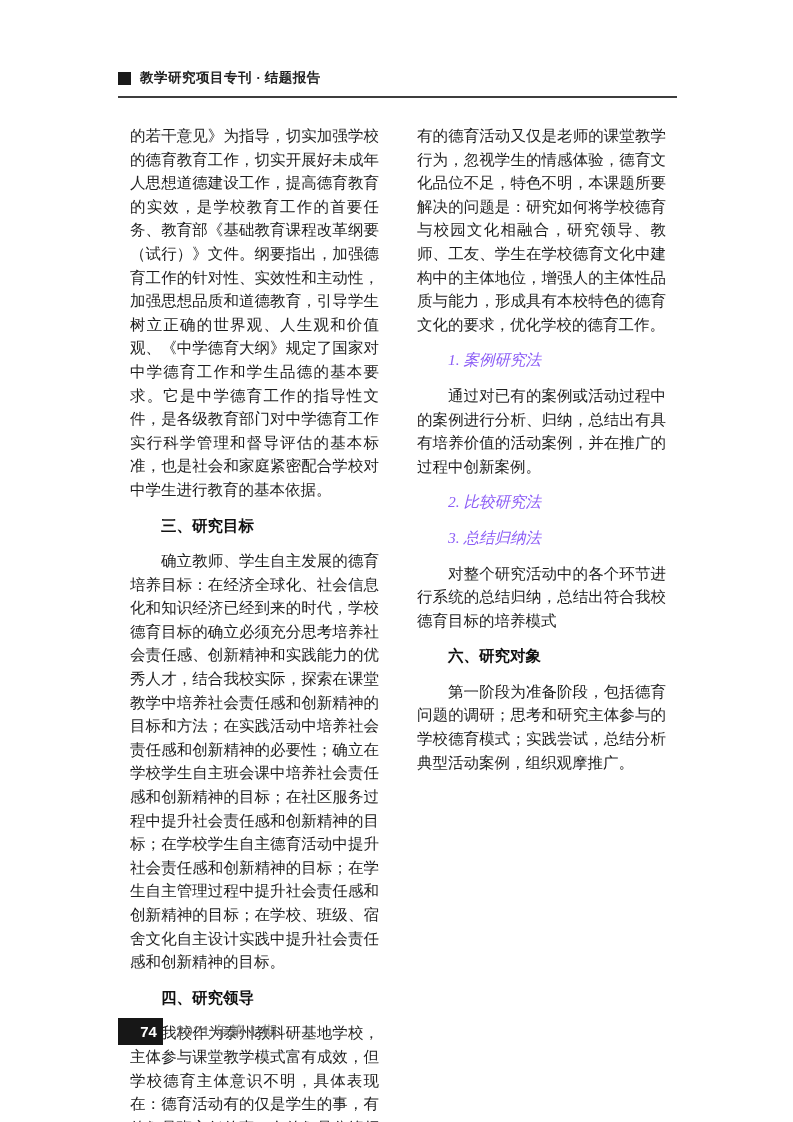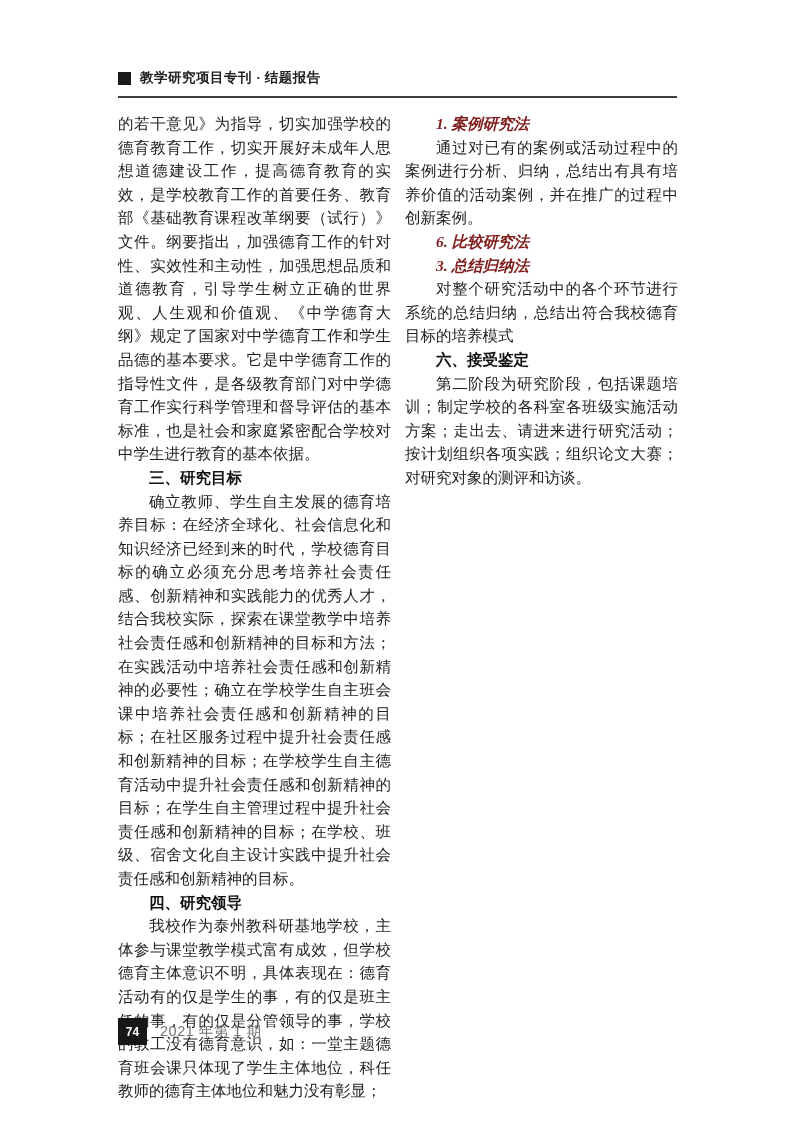--- a/index.html
+++ b/index.html
@@ -50,46 +50,46 @@
     top: 112px;
     width: 560px;
     display: flex;
     gap: 14px;
   }
   .col {
     width: 273px;
     flex: 0 0 auto;
   }
   .col p, .col h2, .col h3 {
-    margin: 0;
+    margin: 12px;
     font-size: 15.5px;
     line-height: 23.6px;
     text-align: justify;
   }
   .para {
     text-indent: 2em;
     color: #1e1e1e;
   }
   .para.no-indent {
     text-indent: 0;
   }
   .sec-heading {
     font-family: "Liberation Sans", "DejaVu Sans", sans-serif;
     font-weight: 700;
     text-indent: 2em;
     text-align: left;
     color: #111111;
   }
   .method-label {
     font-style: italic;
-    font-weight: 700;
+    font-weight: 400;
     text-indent: 2em;
     text-align: left;
     font-size: 15px;
-    color: #7f1d1d;
+    color: #8b5cf6;
   }
 
   
   .page-footer {
     position: absolute;
     left: 118px;
     top: 1018px;
     display: flex;
     align-items: center;
     gap: 13px;
@@ -97,21 +97,22 @@
   .page-num-box {
     width: 29px;
     height: 27px;
     background: #171717;
     color: #ffffff;
     display: flex;
     align-items: center;
     justify-content: center;
     font-family: "Liberation Sans", "DejaVu Sans", sans-serif;
     font-weight: 700;
-    font-size: 12px;
+    font-size: 15px;
+    padding-left: 16px;
   }
   .issue-text {
     font-family: "Liberation Sans", "DejaVu Sans", sans-serif;
     font-size: 14.5px;
     color: #737373;
     letter-spacing: 0.5px;
   }
 </style>
 </head>
 <body>
@@ -127,27 +128,28 @@
 
     <div class="col">
       <p class="para no-indent">的若干意见》为指导，切实加强学校的德育教育工作，切实开展好未成年人思想道德建设工作，提高德育教育的实效，是学校教育工作的首要任务、教育部《基础教育课程改革纲要（试行）》文件。纲要指出，加强德育工作的针对性、实效性和主动性，加强思想品质和道德教育，引导学生树立正确的世界观、人生观和价值观、《中学德育大纲》规定了国家对中学德育工作和学生品德的基本要求。它是中学德育工作的指导性文件，是各级教育部门对中学德育工作实行科学管理和督导评估的基本标准，也是社会和家庭紧密配合学校对中学生进行教育的基本依据。</p>
       <h2 class="sec-heading">三、研究目标</h2>
       <p class="para">确立教师、学生自主发展的德育培养目标：在经济全球化、社会信息化和知识经济已经到来的时代，学校德育目标的确立必须充分思考培养社会责任感、创新精神和实践能力的优秀人才，结合我校实际，探索在课堂教学中培养社会责任感和创新精神的目标和方法；在实践活动中培养社会责任感和创新精神的必要性；确立在学校学生自主班会课中培养社会责任感和创新精神的目标；在社区服务过程中提升社会责任感和创新精神的目标；在学校学生自主德育活动中提升社会责任感和创新精神的目标；在学生自主管理过程中提升社会责任感和创新精神的目标；在学校、班级、宿舍文化自主设计实践中提升社会责任感和创新精神的目标。</p>
       <h2 class="sec-heading">四、研究领导</h2>
       <p class="para">我校作为泰州教科研基地学校，主体参与课堂教学模式富有成效，但学校德育主体意识不明，具体表现在：德育活动有的仅是学生的事，有的仅是班主任的事，有的仅是分管领导的事，学校的教工没有德育意识，如：一堂主题德育班会课只体现了学生主体地位，科任教师的德育主体地位和魅力没有彰显；</p>
     </div>
 
     <div class="col">
+      <p class="para no-indent">有的德育活动又仅是老师的课堂教学行为，忽视学生的情感体验，德育文化品位不足，特色不明，本课题所要解决的问题是：研究如何将学校德育与校园文化相融合，研究领导、教师、工友、学生在学校德育文化中建构中的主体地位，增强人的主体性品质与能力，形成具有本校特色的德育文化的要求，优化学校的德育工作。</p>
       <h3 class="method-label">1. 案例研究法</h3>
       <p class="para">通过对已有的案例或活动过程中的案例进行分析、归纳，总结出有具有培养价值的活动案例，并在推广的过程中创新案例。</p>
-      <h3 class="method-label">6. 比较研究法</h3>
+      <h3 class="method-label">2. 比较研究法</h3>
       <h3 class="method-label">3. 总结归纳法</h3>
       <p class="para">对整个研究活动中的各个环节进行系统的总结归纳，总结出符合我校德育目标的培养模式</p>
-      <h2 class="sec-heading">六、接受鉴定</h2>
-      <p class="para">第二阶段为研究阶段，包括课题培训；制定学校的各科室各班级实施活动方案；走出去、请进来进行研究活动；按计划组织各项实践；组织论文大赛；对研究对象的测评和访谈。</p>
+      <h2 class="sec-heading">六、研究对象</h2>
+      <p class="para">第一阶段为准备阶段，包括德育问题的调研；思考和研究主体参与的学校德育模式；实践尝试，总结分析典型活动案例，组织观摩推广。</p>
     </div>
 
   </div>
 
   <div class="page-footer">
     <div class="page-num-box">74</div>
     <div class="issue-text">2021 年第 1 期</div>
   </div>
 
 </div>

